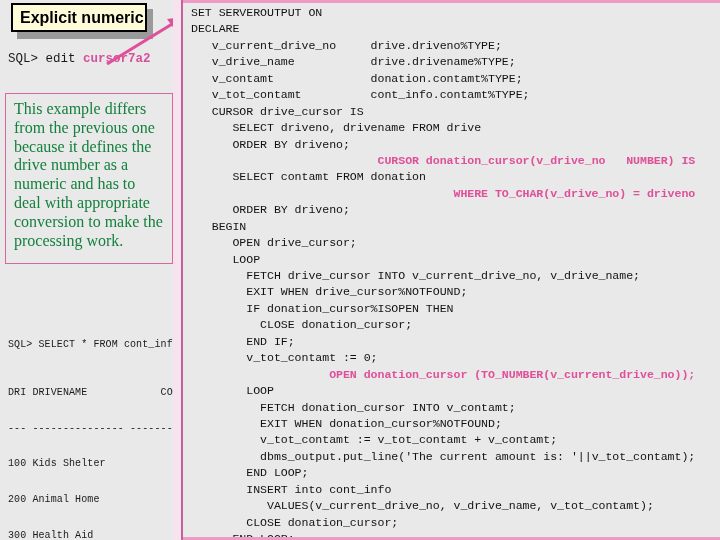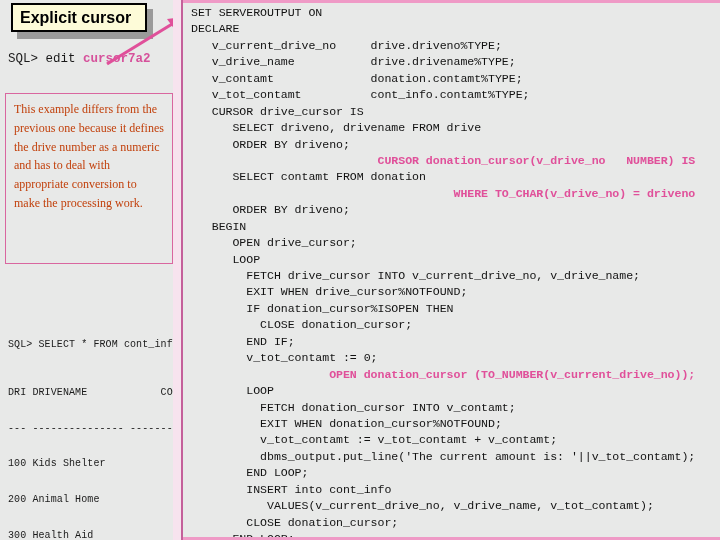--- a/index.html
+++ b/index.html
@@ -88,23 +88,23 @@
     left: 5px; top: 93px;
     width: 168px;
     height: 171px;
     border: 1.5px solid #d9669f;
     box-sizing: border-box;
     background: transparent;
     padding: 6px 7px 0 8px;
   }
   #desc-box .desc-text {
     font-family: "Liberation Serif", serif;
-    font-size: 12px;
+    font-size: 16px;
     line-height: 18.8px;
-    color: #c2410c;
+    color: #15803d;
     display: block;
   }
 
   
   #sql-select-line {
     position: absolute;
     left: 8px; top: 339px;
     font-family: "Liberation Mono", monospace;
     font-size: 10px;
     color: #1a1a1a;
@@ -170,21 +170,21 @@
 </style>
 </head>
 <body>
 
 <div id="slide">
 
   <div id="left-panel">
 
     <div id="title-shadow"></div>
     <div id="title-box">
-      <span class="title-text">Explicit cursor</span>
+      <span class="title-text">Explicit numeric</span>
     </div>
 
     <div id="sql-edit-line"><span>SQL&gt; edit </span><span class="fname">cursor7a2</span></div>
 
     <svg id="arrow-svg" viewBox="0 0 82 58">
       <line x1="2" y1="54" x2="72" y2="11" stroke="#e0509a" stroke-width="3.2" stroke-linecap="butt"></line>
       <polygon points="78,7 62,9 70,20" fill="#e0509a"></polygon>
     </svg>
 
     <div id="desc-box">

